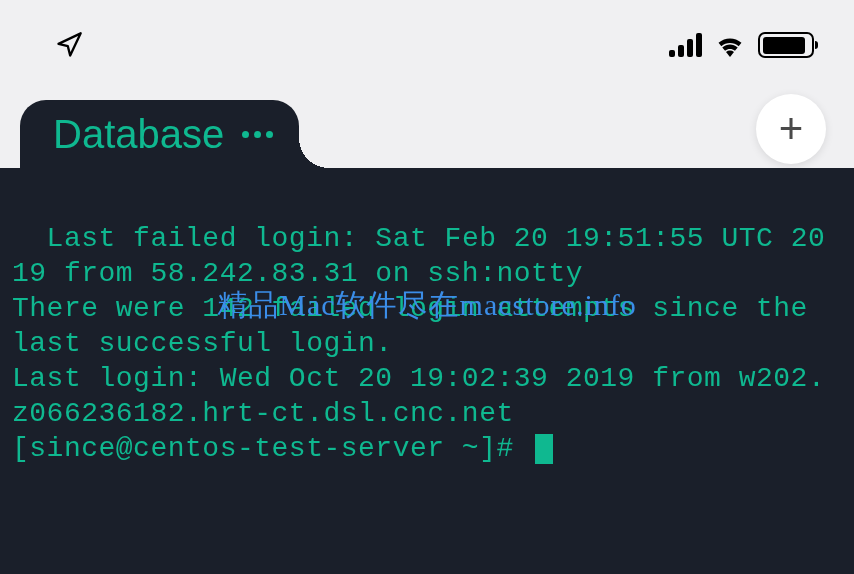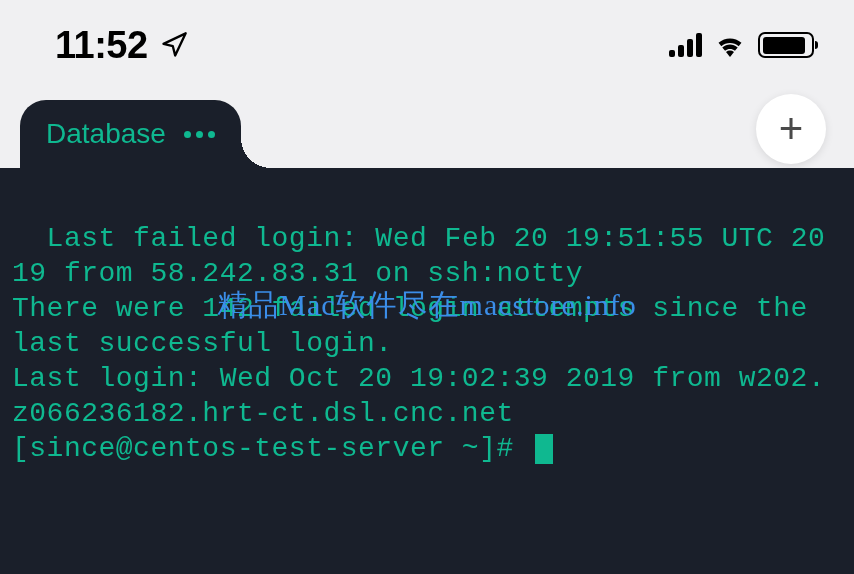--- a/index.html
+++ b/index.html
@@ -103,22 +103,22 @@
       display: flex;
       align-items: flex-end;
       padding: 0 20px;
       height: 78px;
       position: relative;
     }
     
     .tab {
       background: #1a1f2a;
       color: #0fb890;
-      font-size: 28px;
-      padding: 14px 26px 14px 26px;
+      font-size: 40px;
+      padding: 14px 26px 14px 33px;
       border-radius: 26px 26px 0 0;
       display: flex;
       align-items: center;
       gap: 18px;
       height: 68px;
       position: relative;
     }
     
     .tab::after {
       content: '';
@@ -202,21 +202,20 @@
       pointer-events: none;
       white-space: nowrap;
       letter-spacing: 1px;
     }
   </style>
 </head>
 <body>
 
 <div class="status-bar">
   <div class="time-group">
-    <span class="time">11:52</span>
     <svg class="location-icon" viewBox="0 0 24 24" fill="none" stroke="#000" stroke-width="2">
       <path d="M3 11 L22 2 L13 21 L11 13 L3 11 Z" fill="none" stroke-linejoin="round"></path>
     </svg>
   </div>
   <div class="status-icons">
     <div class="signal-bars">
       <div class="signal-bar"></div>
       <div class="signal-bar"></div>
       <div class="signal-bar"></div>
       <div class="signal-bar"></div>
@@ -240,18 +239,18 @@
       <span class="tab-menu-dot"></span>
       <span class="tab-menu-dot"></span>
     </span>
   </div>
   <div class="add-button">
     <span class="plus-icon">+</span>
   </div>
 </div>
 
 <div class="terminal">
-  <span>Last failed login: Wed Feb 20 19:51:55 UTC 2019 from 58.242.83.31 on ssh:notty</span>
+  <span>Last failed login: Sat Feb 20 19:51:55 UTC 2019 from 58.242.83.31 on ssh:notty</span>
 <span>There were 142 failed login attempts since the last successful login.</span>
 <span>Last login: Wed Oct 20 19:02:39 2019 from w202.z066236182.hrt-ct.dsl.cnc.net</span>
 <span class="prompt-line">[since@centos-test-server ~]# </span><span class="cursor"></span>
   <div class="watermark">精品Mac软件尽在macstore.info</div>
 </div>
 
 </body></html>

